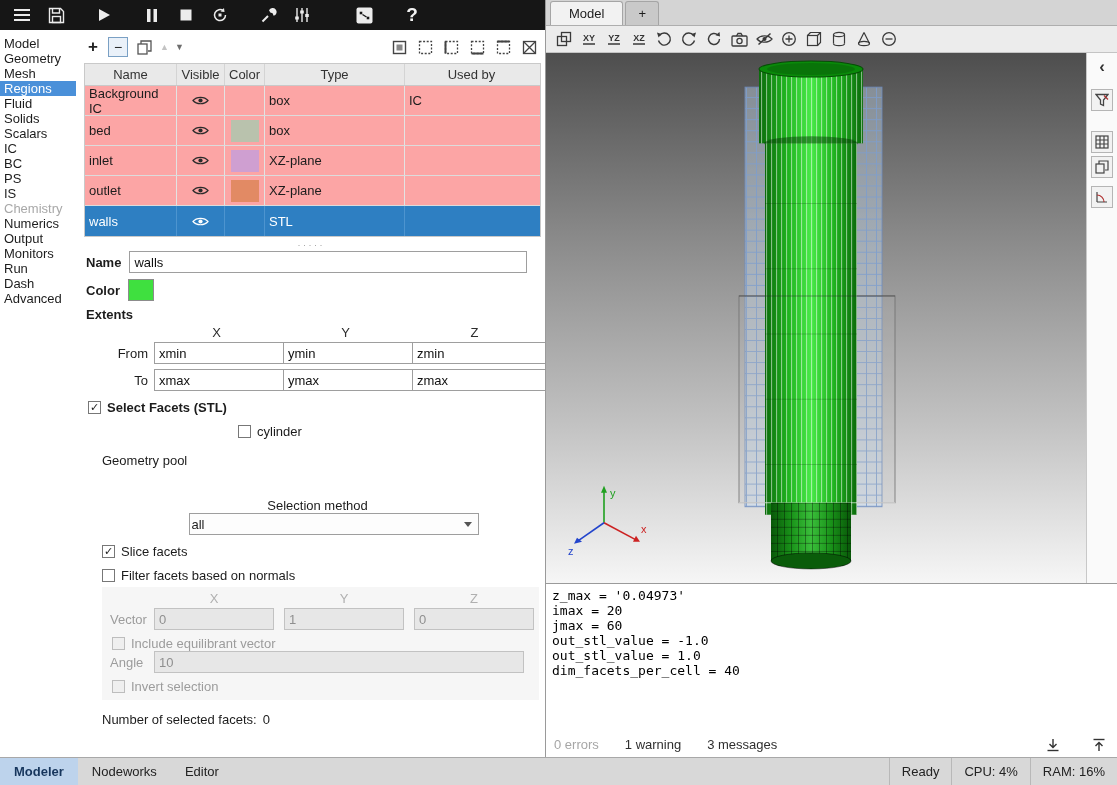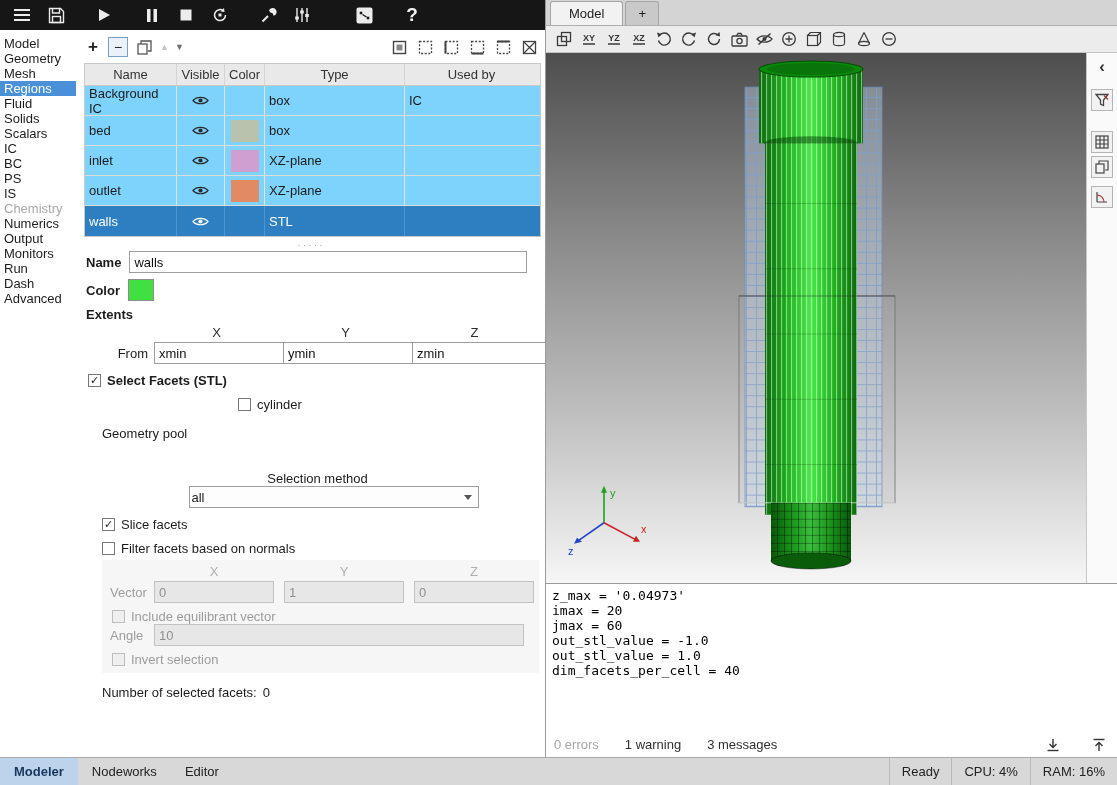--- a/index.html
+++ b/index.html
@@ -31,21 +31,21 @@
   .rg-ico { width:20px; height:20px; display:flex; align-items:center; justify-content:center; color:#555; }
   .rg-arrow-dis { color:#c3c3c3; font-size:9px; }
   .rg-arrow { color:#6d6d6d; font-size:9px; }
   .rg-spacer { flex:1; }
   .rg-preset { width:20px; height:20px; display:flex; align-items:center; justify-content:center; color:#444; }
 
   .tbl { margin-top:3px; width:457px; border:1px solid #c9c9c9; }
   .tbl-head { display:grid; grid-template-columns:92px 48px 40px 140px 133px; background:#e9e9e9; border-bottom:1px solid #c9c9c9; }
   .tbl-head > div { padding:3px 4px; text-align:center; border-right:1px solid #d4d4d4; color:#333; }
   .tbl-head > div:last-child { border-right:none; }
-  .tbl-row { display:grid; grid-template-columns:92px 48px 40px 140px 133px; height:30px; border-bottom:1px solid #dcdcdc; background:#7dd3fc; }
+  .tbl-row { display:grid; grid-template-columns:92px 48px 40px 140px 133px; height:30px; border-bottom:1px solid #dcdcdc; background:#fca5a5; }
   .tbl-row:last-child { border-bottom:none; }
   .tbl-row > div { padding:0 4px; display:flex; align-items:center; border-right:1px solid #e3e3e3; overflow:hidden; }
   .tbl-row > div:last-child { border-right:none; }
   .cell-center { justify-content:center; }
   .swatch { width:28px; height:22px; }
   .tbl-row.selected { background:#2e7fc2; color:#fff; }
   .tbl-row.selected > div { border-right-color:#4d94cf; }
   .eye { color:#2a2a2a; display:flex; }
   .tbl-row.selected .eye { color:#fff; }
 
@@ -380,20 +380,29 @@
               </div>
               <div class="ext-row">
                 <span class="ext-lbl">From</span>
                 <input class="ti" value="xmin" style="">
                   <span></span>
                 <input class="ti" value="ymin" style="">
                   <span></span>
                 <input class="ti" value="zmin" style="">
                 <span class="unit">m</span>
               </div>
+              <div class="ext-row">
+                <span class="ext-lbl">To</span>
+                <input class="ti" value="xmax" style="">
+                  <span></span>
+                <input class="ti" value="ymax" style="">
+                  <span></span>
+                <input class="ti" value="zmax" style="">
+                <span class="unit">m</span>
+              </div>
             </div>
 
             <div class="cb-row">
               <span class="cb checked"></span>
               <span class="blbl" style="margin:0;">Select Facets (STL)</span>
             </div>
             <div class="cb-row indent1">
               <span class="cb"></span>
               <span class="plain-lbl">cylinder</span>
             </div>

